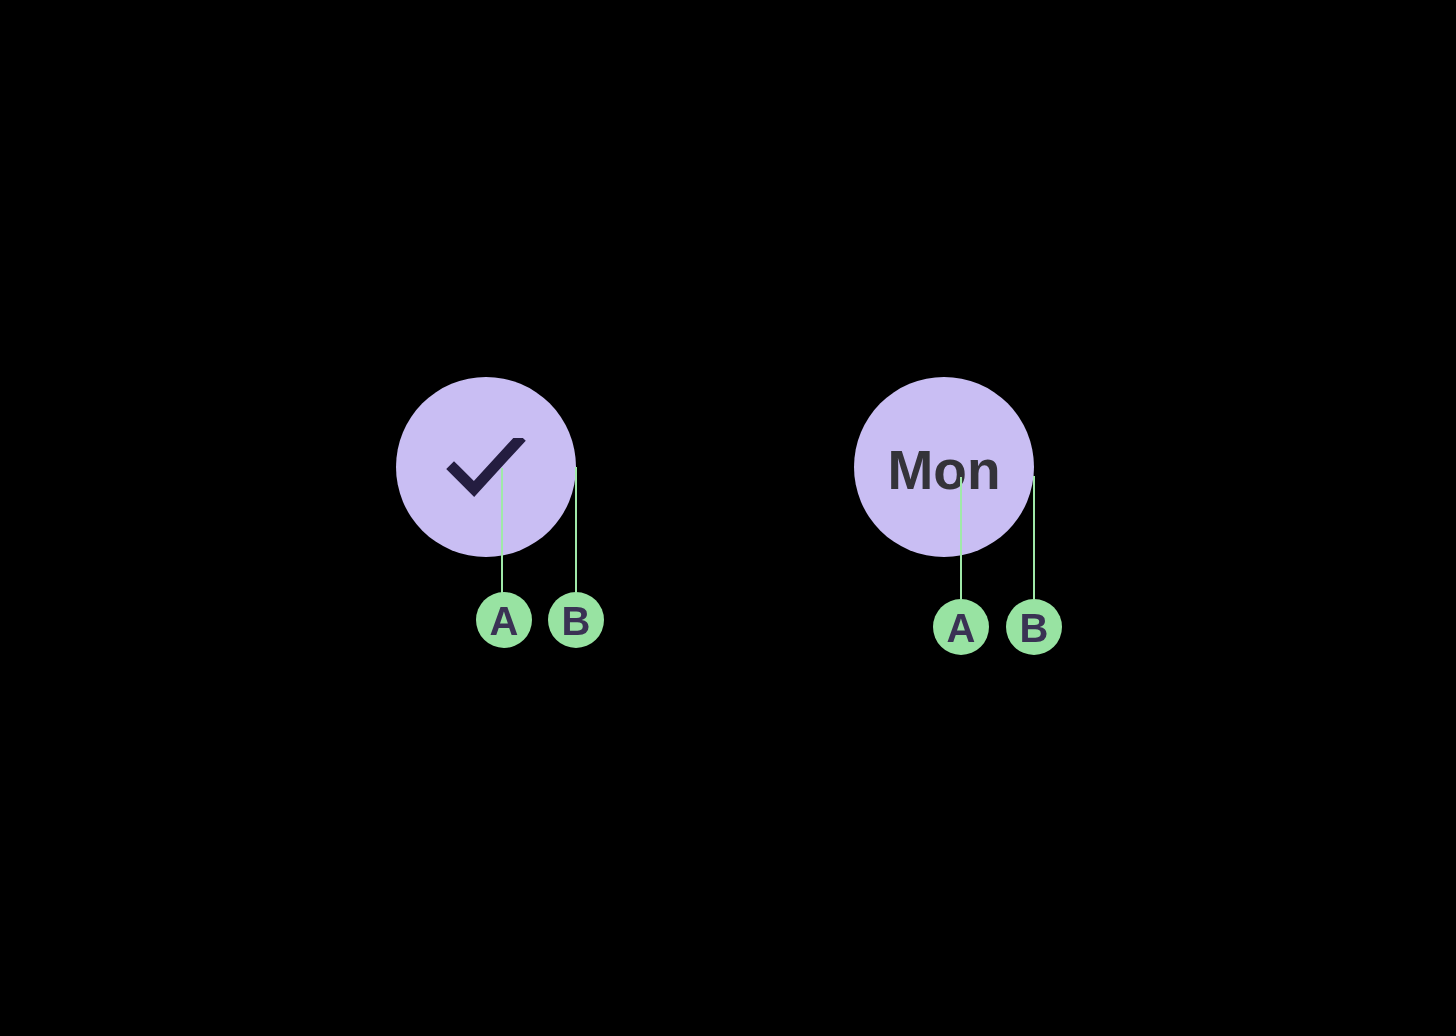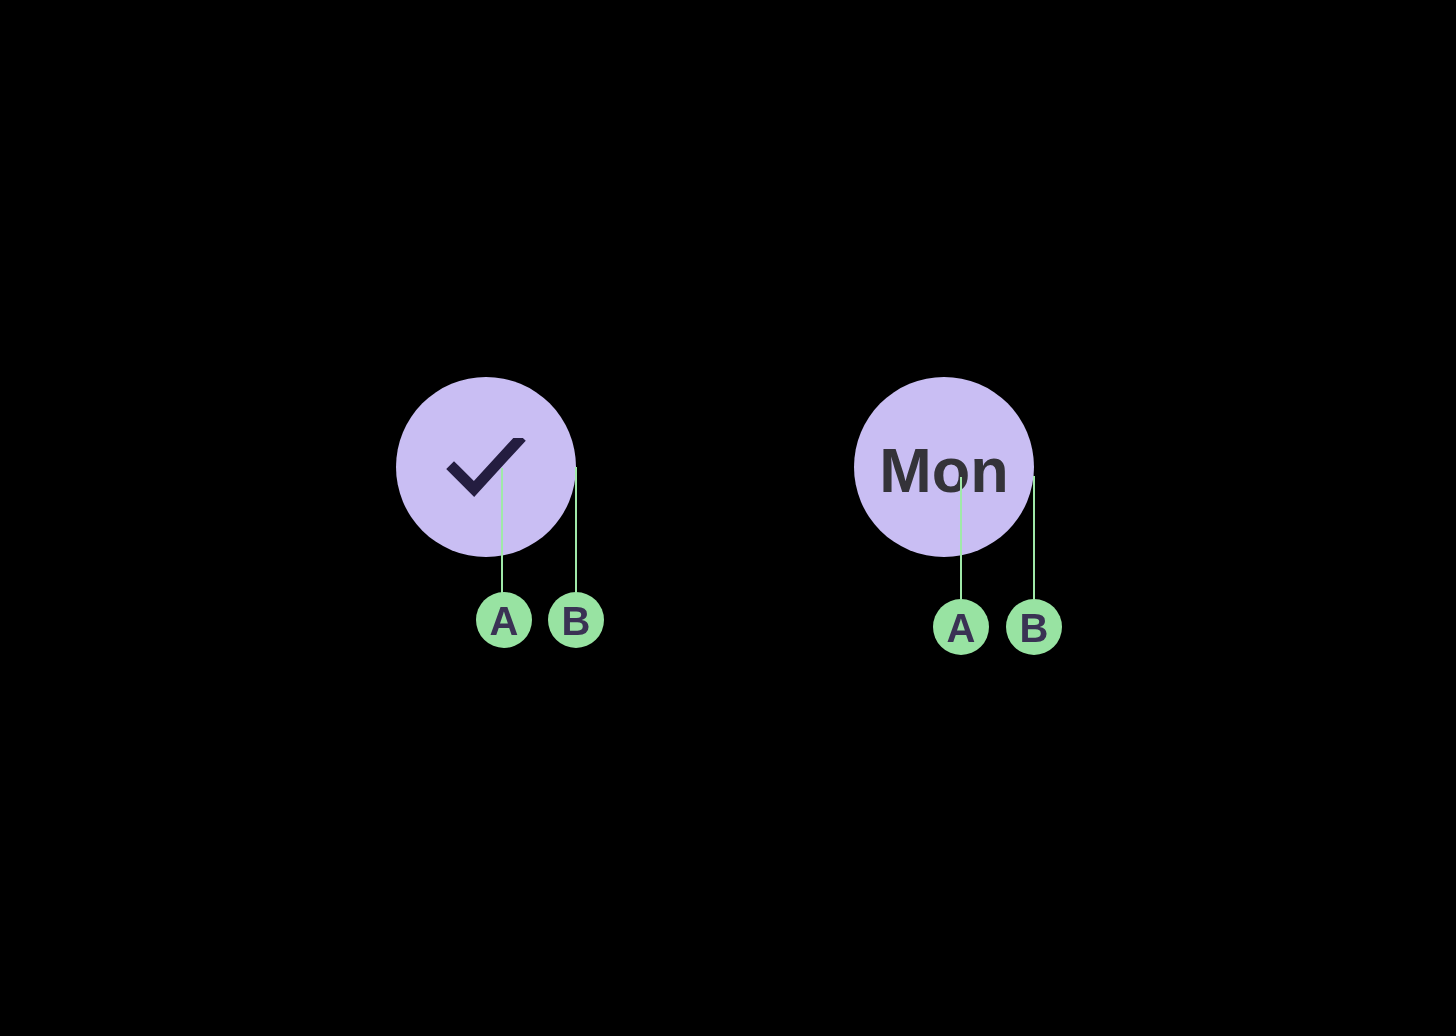--- a/index.html
+++ b/index.html
@@ -31,21 +31,21 @@
     border-radius: 50%;
     background: var(--parent-node-fill);
     display: flex;
     align-items: center;
     justify-content: center;
     z-index: 1;
   }
   .parent-node.left  { left: 396px; top: 377px; }
   .parent-node.right { left: 854px; top: 377px; }
   .parent-label {
-    font-size: 63px;
+    font-size: 55px;
     font-weight: bold;
     color: var(--mon-text-color);
     letter-spacing: 0px;
     padding-top: 6px;
     z-index: 3;
   }
   .check-icon-svg {
     width: 80px;
     height: 64px;
     display: block;

